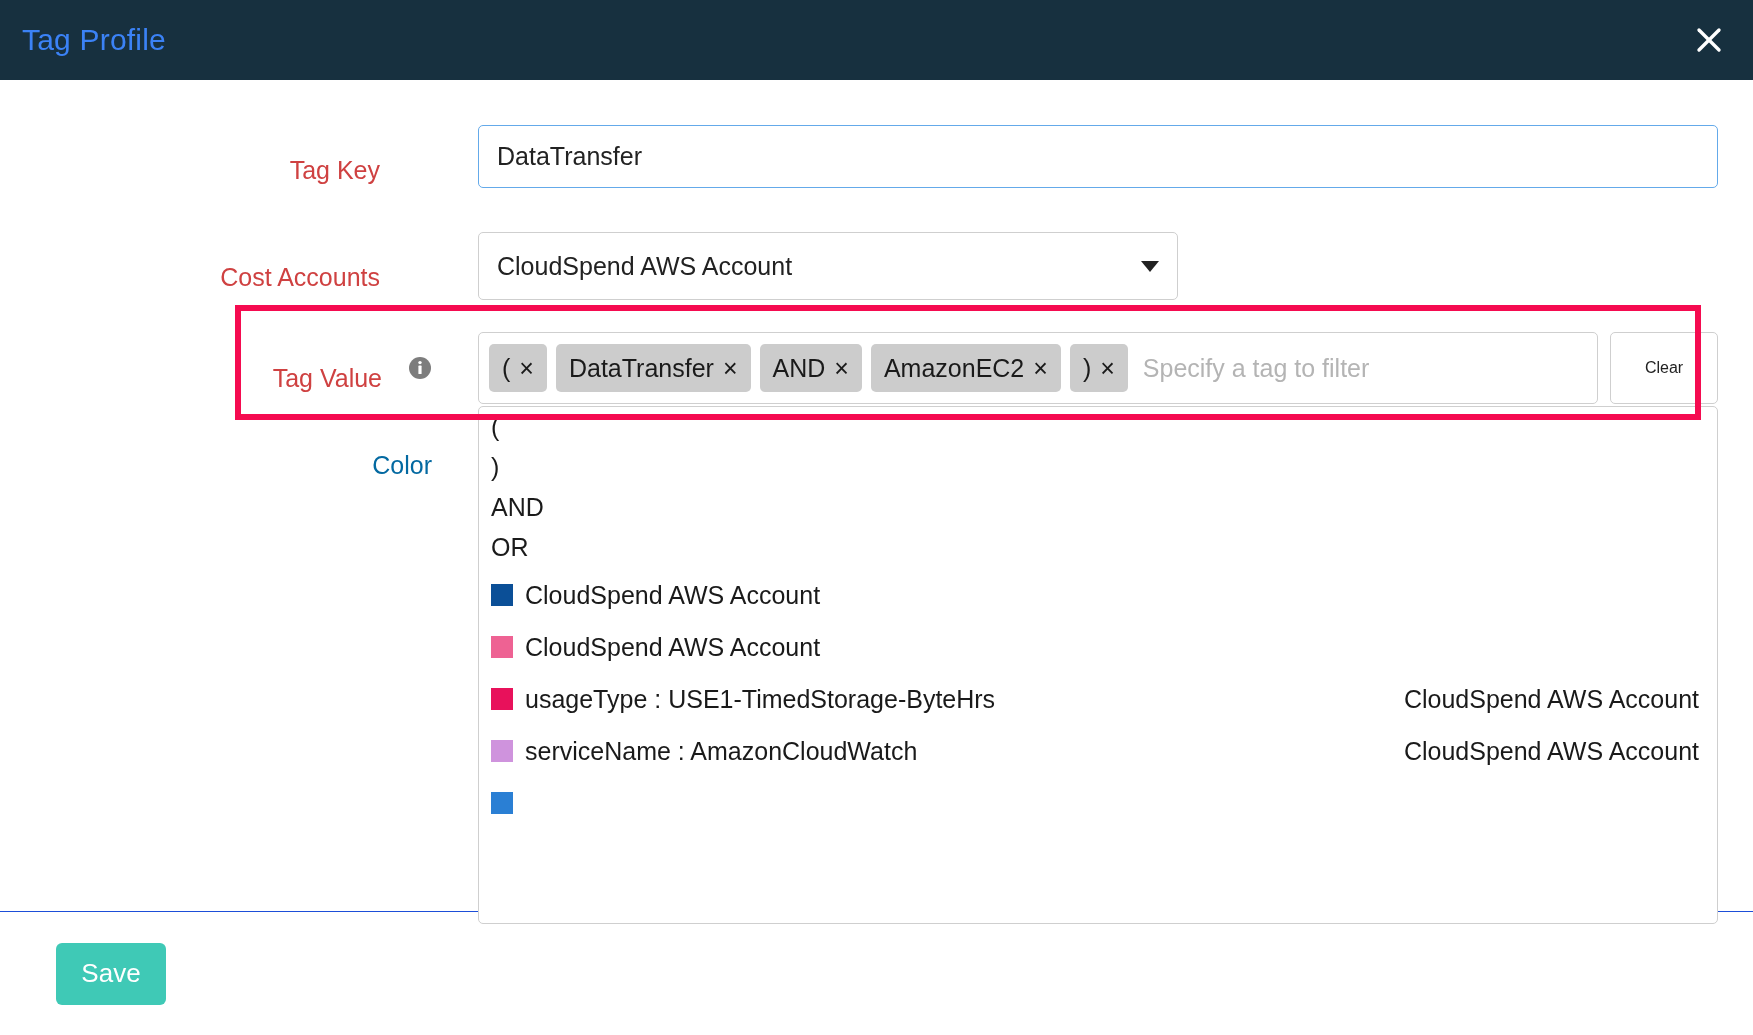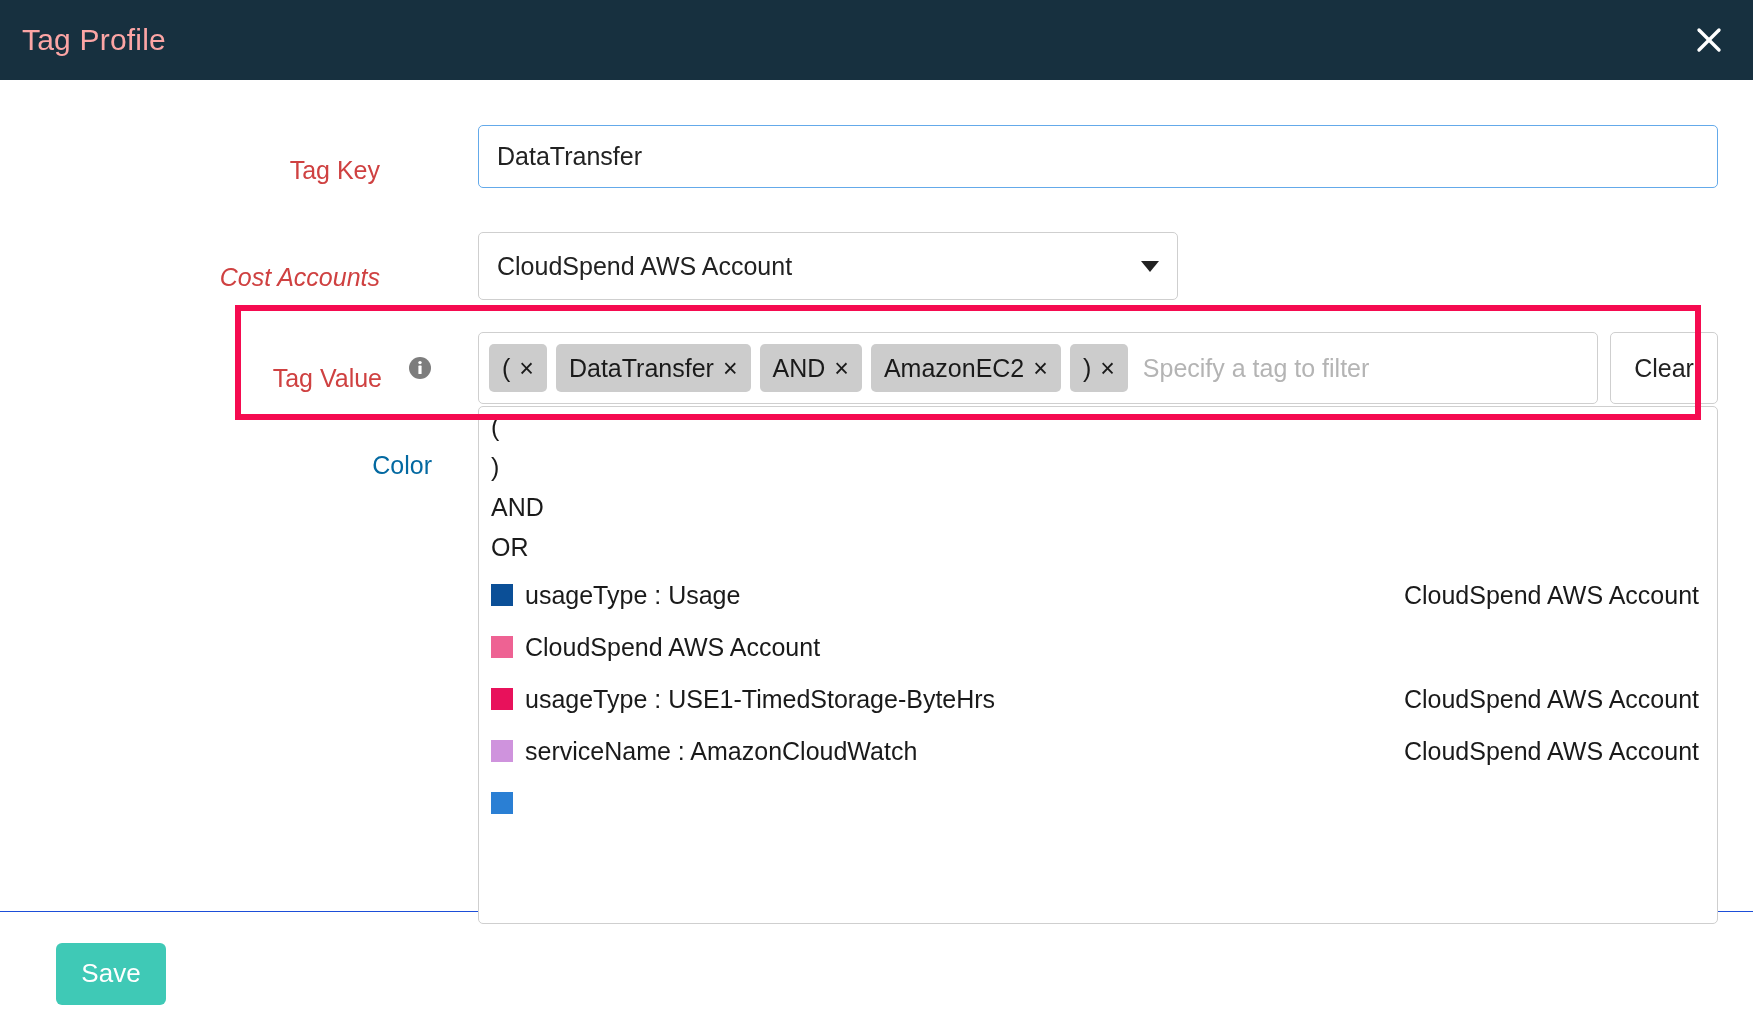--- a/index.html
+++ b/index.html
@@ -25,21 +25,21 @@
     height: 80px;
     background: #17303f;
     display: flex;
     align-items: center;
     justify-content: space-between;
     padding: 0 22px 0 22px;
     flex: 0 0 80px;
     position: relative;
   }
   .modal-title {
-    color: #fca5a5;
+    color: #3b82f6;
     font-size: 30px;
     font-weight: 400;
     letter-spacing: 0.2px;
     line-height: 1;
   }
   .close-btn {
     width: 44px; height: 44px;
     display: flex; align-items: center; justify-content: center;
     cursor: pointer;
     background: transparent; border: none; padding: 0;
@@ -82,21 +82,21 @@
     font-family: "Liberation Sans", sans-serif;
     font-size: 25px;
     color: #222222;
     padding: 0 18px;
     outline: none;
   }
   .tagkey-input::placeholder { color: #a9a9a9; }
 
   
   .row-costacct { left: 0; top: 152px; width: 1753px; height: 70px; }
-  .row-costacct .field-label { width: 380px; font-style: italic; }
+  .row-costacct .field-label { width: 380px; }
   .cost-select {
     position: absolute;
     left: 478px; top: 0;
     width: 700px; height: 68px;
     border: 1px solid #cfcfcf;
     border-radius: 5px;
     background: #ffffff;
     display: flex;
     align-items: center;
     padding: 0 18px;
@@ -191,21 +191,21 @@
   .tv-input::placeholder { color: #b4b4b4; }
 
   .clear-btn {
     position: absolute;
     left: 1610px; top: 0;
     width: 108px; height: 72px;
     border: 1px solid #cfcfcf;
     border-radius: 5px;
     background: #ffffff;
     font-family: "Liberation Sans", sans-serif;
-    font-size: 25px;
+    font-size: 16px;
     color: #222222;
     cursor: pointer;
     padding: 0;
   }
 
   
   .row-color { left: 0; top: 355px; width: 432px; height: 40px; }
   .row-color .field-label { width: 432px; }
 
   
@@ -351,21 +351,20 @@
           <span class="dd-label">)</span>
         </div>
         <div class="dd-item op">
           <span class="dd-label">AND</span>
         </div>
         <div class="dd-item op">
           <span class="dd-label">OR</span>
         </div>
         <div class="dd-item dd-list-start">
           <span class="swatch" style="background: rgb(11, 79, 151);"></span>
-          <span class="dd-label">usageType : Usage</span>
           <span class="dd-account">CloudSpend AWS Account</span>
         </div>
         <div class="dd-item">
           <span class="swatch" style="background: rgb(238, 98, 147);"></span>
           <span class="dd-account">CloudSpend AWS Account</span>
         </div>
         <div class="dd-item">
           <span class="swatch" style="background: rgb(232, 17, 91);"></span>
           <span class="dd-label">usageType : USE1-TimedStorage-ByteHrs</span>
           <span class="dd-account">CloudSpend AWS Account</span>

